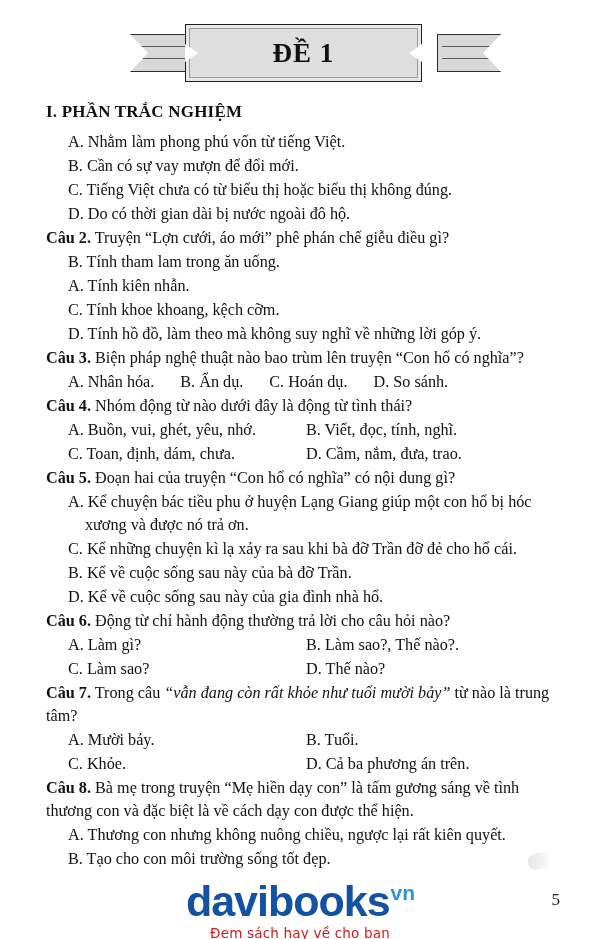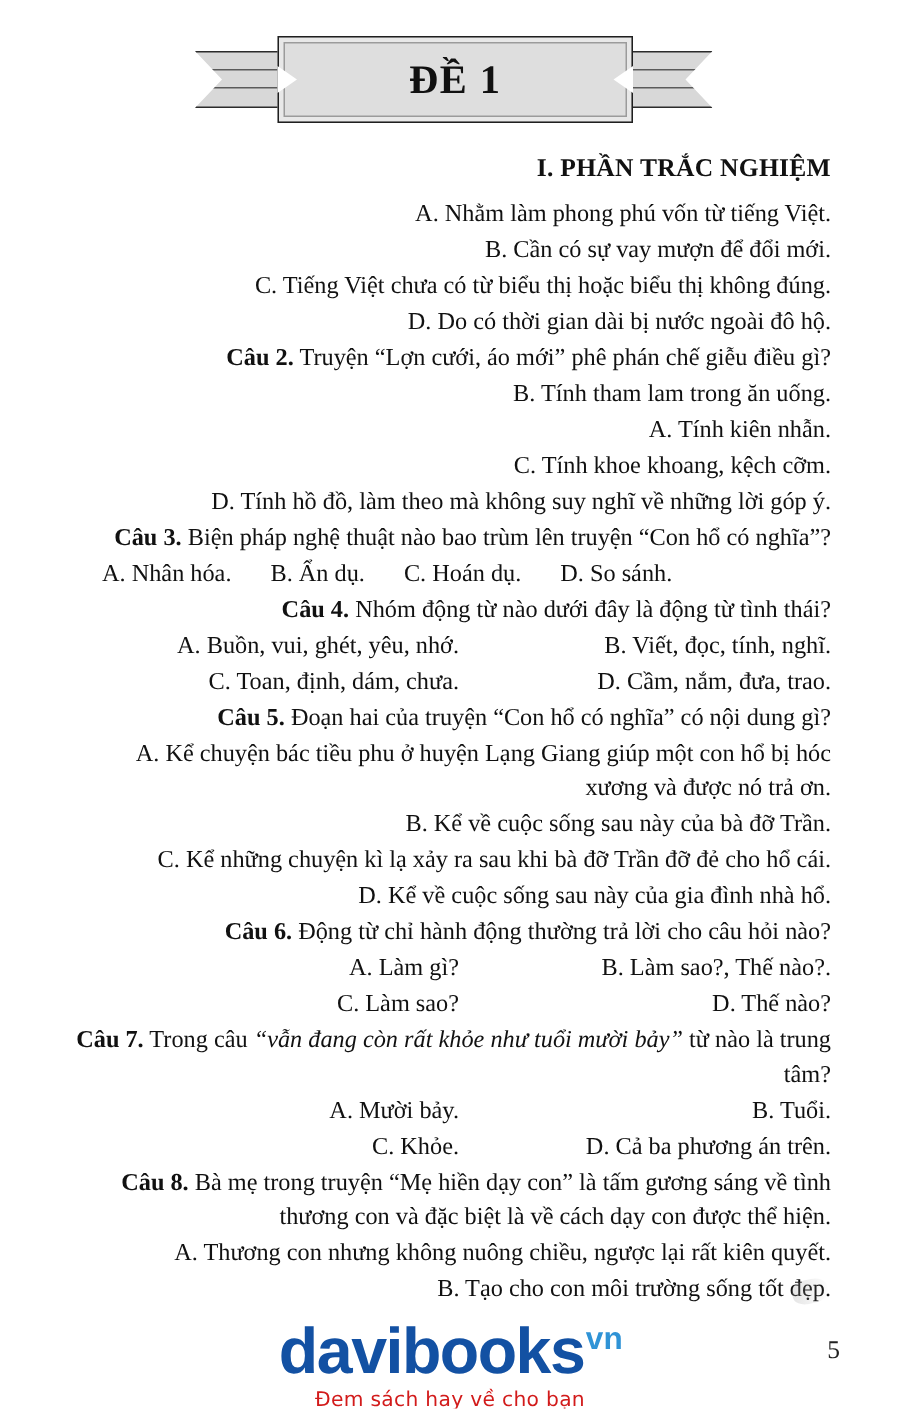--- a/index.html
+++ b/index.html
@@ -28,20 +28,21 @@
     position: relative;
     height: 78px;
     margin-top: 18px;
   }
   .ribbon {
     position: absolute;
     left: 185px;
     top: 6px;
     width: 235px;
     height: 56px;
+    padding-left: 26px;
   }
   .ribbon .tail {
     position: absolute;
     top: 10px;
     width: 62px;
     height: 36px;
     background: #d8d8d8;
     border: 1.2px solid #2b2b2b;
   }
   .ribbon .tail.left  { left: -55px;  clip-path: polygon(0 0, 100% 0, 100% 100%, 0 100%, 18px 50%); }
@@ -80,21 +81,20 @@
     border-bottom: 9px solid transparent;
   }
   .ribbon .notch.l { left: -1px; top: 19px; border-left: 13px solid #ffffff; }
   .ribbon .notch.r { right: -1px; top: 19px; border-right: 13px solid #ffffff; }
 
   
   .content {
     padding: 0 46px 0 46px;
     font-size: 16.2px;
     line-height: 1.42;
-    text-align: right;
   }
   .section-title {
     font-weight: bold;
     font-size: 17px;
     margin: 4px 0 7px 0;
     letter-spacing: .2px;
   }
   .q {
     margin-bottom: 1px;
   }
@@ -116,21 +116,20 @@
     text-indent: 0;
   }
   .opt-hang .cont {
     display: block;
     padding-left: 17px;
   }
   .row2 {
     display: flex;
     padding-left: 22px;
     margin-top: 1px;
-    gap: 10px;
   }
   .row2 .c1 { width: 238px; flex: 0 0 238px; }
   .row2 .c2 { flex: 1; }
   .row4 {
     display: flex;
     padding-left: 22px;
     margin-top: 1px;
   }
   .row4 .c { flex: 0 0 auto; }
   .row4 .c + .c { margin-left: 26px; }
@@ -263,22 +262,22 @@
     </div>
 
     <div class="q">
       <div class="q-line">
         <span class="q-num">Câu 5.</span>
         <span class="q-text">Đoạn hai của truyện “Con hổ có nghĩa” có nội dung gì?</span>
       </div>
       <div class="opt-hang">
         <span class="cont" style="display:block;text-indent:-17px;padding-left:17px;">A. Kể chuyện bác tiều phu ở huyện Lạng Giang giúp một con hổ bị hóc xương và được nó trả ơn.</span>
       </div>
+      <div class="opt">C. Kể những chuyện kì lạ xảy ra sau khi bà đỡ Trần đỡ đẻ cho hổ cái.</div>
       <div class="opt">B. Kể về cuộc sống sau này của bà đỡ Trần.</div>
-      <div class="opt">C. Kể những chuyện kì lạ xảy ra sau khi bà đỡ Trần đỡ đẻ cho hổ cái.</div>
       <div class="opt">D. Kể về cuộc sống sau này của gia đình nhà hổ.</div>
     </div>
 
     <div class="q">
       <div class="q-line">
         <span class="q-num">Câu 6.</span>
         <span class="q-text">Động từ chỉ hành động thường trả lời cho câu hỏi nào?</span>
       </div>
       <div class="row2">
         <div class="c1">A. Làm gì?</div>

